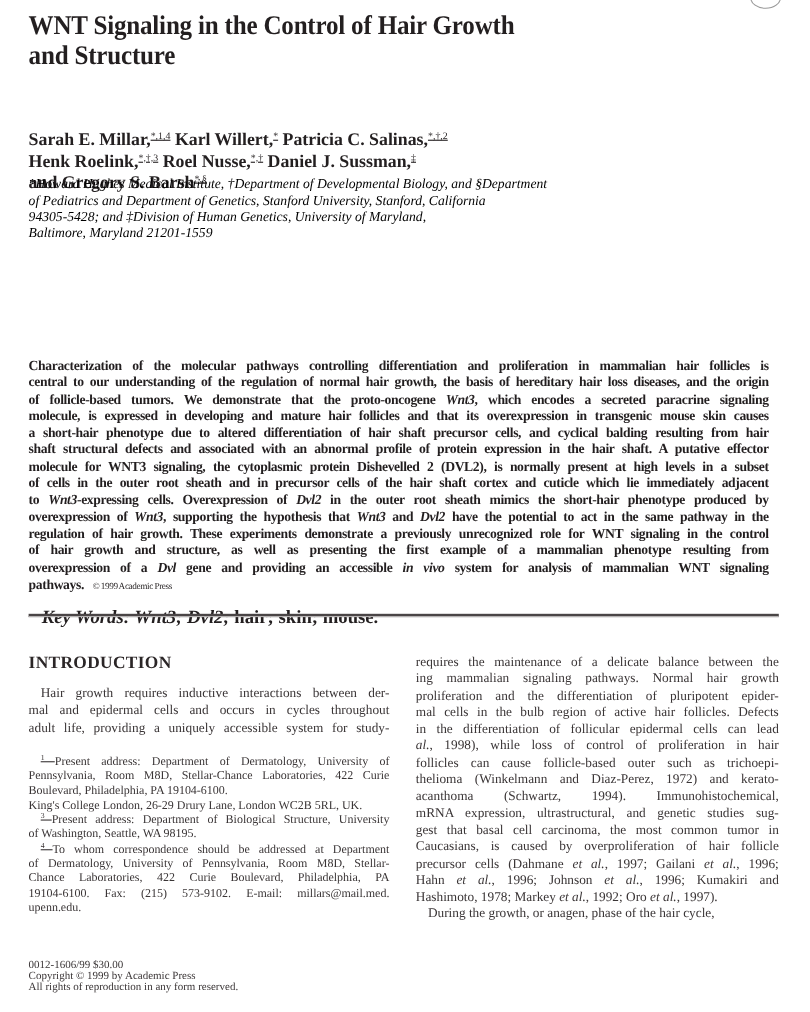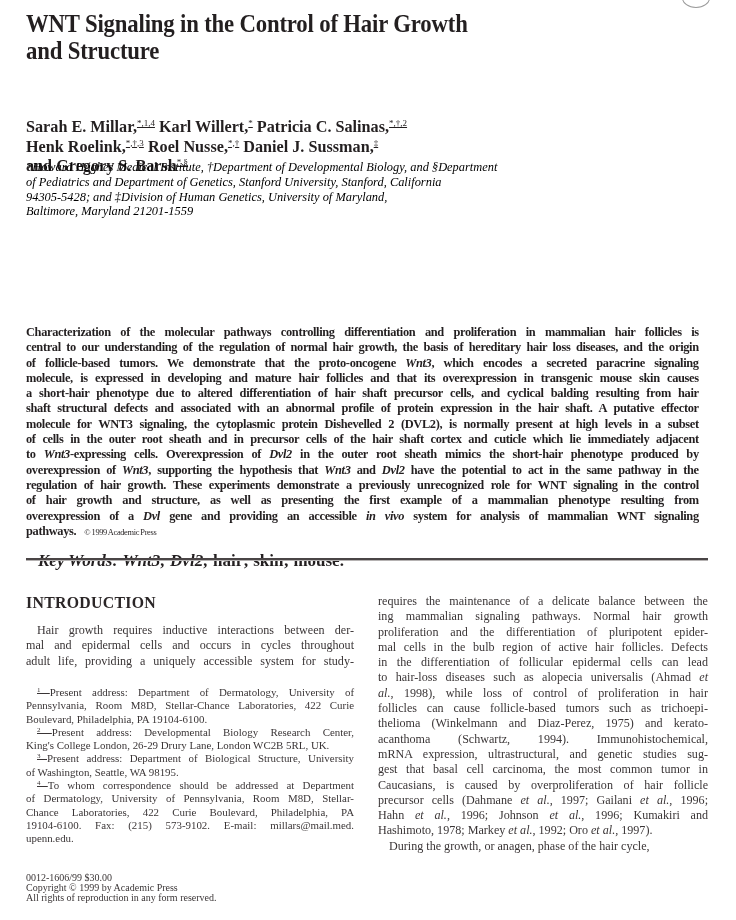--- a/index.html
+++ b/index.html
@@ -144,42 +144,40 @@
       <span class="bl" style="padding-left: 11px;">Hair growth requires inductive interactions between der-</span>
       <span class="bl">mal and epidermal cells and occurs in cycles throughout</span>
       <span class="bl">adult life, providing a uniquely accessible system for study-</span>
     </p>
 </div>
 
 <div class="footnotes" id="footnotes">
     <span class="fl ind"><sup>1 </sup>Present address: Department of Dermatology, University of</span>
     <span class="fl">Pennsylvania, Room M8D, Stellar-Chance Laboratories, 422 Curie</span>
     <span class="fl last">Boulevard, Philadelphia, PA 19104-6100.</span>
-    <span class="fl ind"><sup>2 </sup>Present address: Developmental Biology Research Center,</span>
     <span class="fl last">King's College London, 26-29 Drury Lane, London WC2B 5RL, UK.</span>
     <span class="fl ind"><sup>3 </sup>Present address: Department of Biological Structure, University</span>
     <span class="fl last">of Washington, Seattle, WA 98195.</span>
     <span class="fl ind"><sup>4 </sup>To whom correspondence should be addressed at Department</span>
     <span class="fl">of Dermatology, University of Pennsylvania, Room M8D, Stellar-</span>
     <span class="fl">Chance Laboratories, 422 Curie Boulevard, Philadelphia, PA</span>
     <span class="fl">19104-6100. Fax: (215) 573-9102. E-mail: millars@mail.med.</span>
     <span class="fl last">upenn.edu.</span>
   </div>
 
 <div class="col-right">
   <p class="body-text" id="intro-right">
       <span class="bl">requires the maintenance of a delicate balance between the</span>
       <span class="bl">ing mammalian signaling pathways. Normal hair growth</span>
       <span class="bl">proliferation and the differentiation of pluripotent epider-</span>
       <span class="bl">mal cells in the bulb region of active hair follicles. Defects</span>
       <span class="bl">in the differentiation of follicular epidermal cells can lead</span>
-      <span class="bl">to hair-loss diseases such as alopecia universalis (Ahmad <i>et</i></span>
       <span class="bl"><i>al.</i>, 1998), while loss of control of proliferation in hair</span>
-      <span class="bl">follicles can cause follicle-based tumors such as trichoepi-</span>
-      <span class="bl">thelioma (Winkelmann and Diaz-Perez, 1975) and kerato-</span>
+      <span class="bl">follicles can cause follicle-based outer such as trichoepi-</span>
+      <span class="bl">thelioma (Winkelmann and Diaz-Perez, 1972) and kerato-</span>
       <span class="bl">acanthoma (Schwartz, 1994). Immunohistochemical,</span>
       <span class="bl">mRNA expression, ultrastructural, and genetic studies sug-</span>
       <span class="bl">gest that basal cell carcinoma, the most common tumor in</span>
       <span class="bl">Caucasians, is caused by overproliferation of hair follicle</span>
       <span class="bl">precursor cells (Dahmane <i>et al.</i>, 1997; Gailani <i>et al.</i>, 1996;</span>
       <span class="bl">Hahn <i>et al.</i>, 1996; Johnson <i>et al.</i>, 1996; Kumakiri and</span>
       <span class="bl last">Hashimoto, 1978; Markey <i>et al.</i>, 1992; Oro <i>et al.</i>, 1997).</span>
       <span class="bl last" style="padding-left: 11px;">During the growth, or anagen, phase of the hair cycle,</span>
     </p>
 </div>

